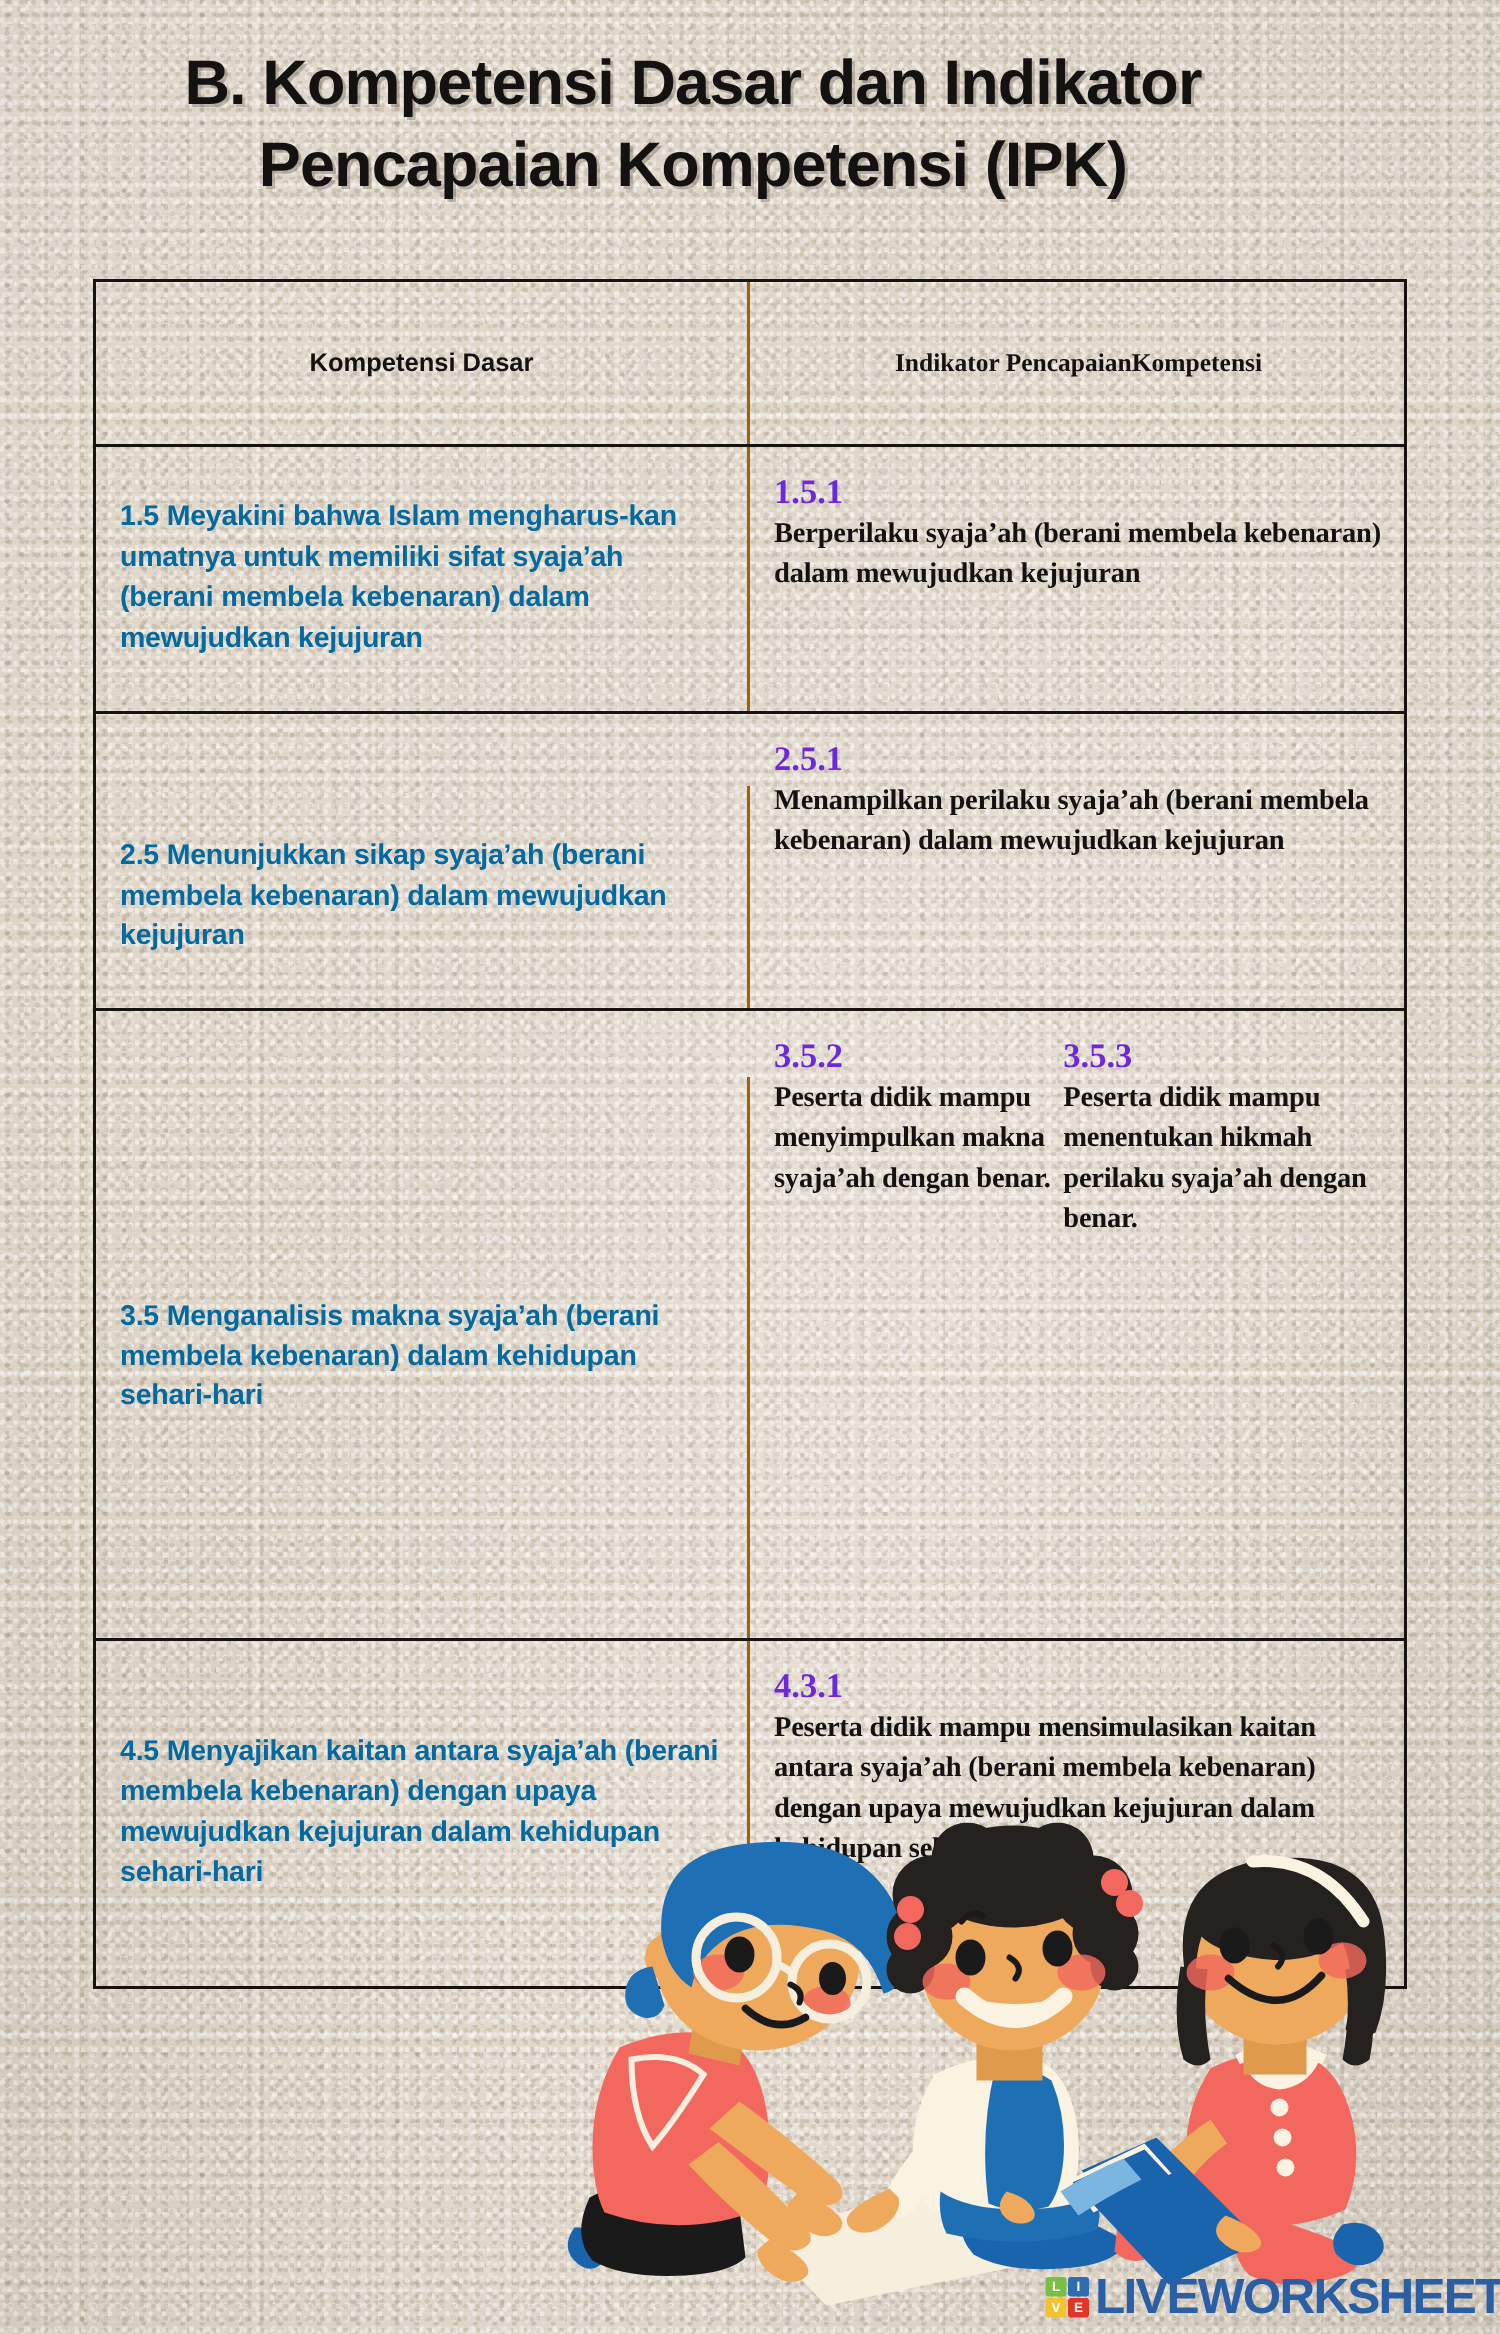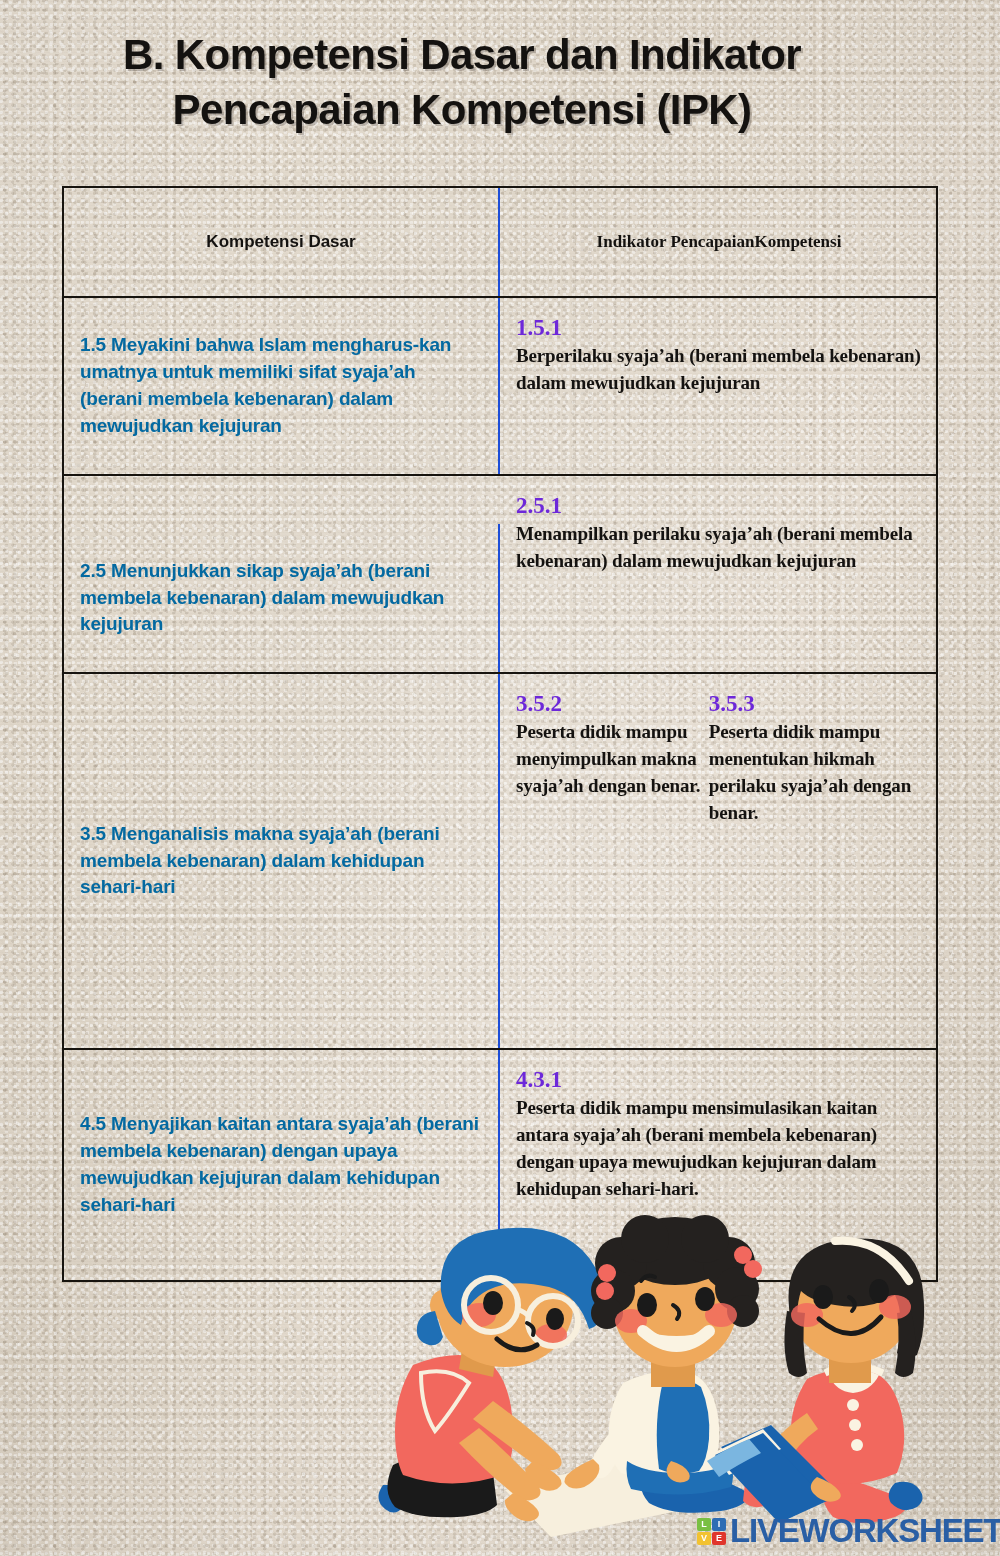--- a/index.html
+++ b/index.html
@@ -58,21 +58,21 @@
     position:absolute;
     left:62px;top:186px;
     width:876px;
     border:2px solid #17140f;
     box-sizing:border-box;
   }
   .row{display:flex;border-bottom:2px solid #17140f;}
   .row:last-child{border-bottom:none;}
   .c-left{
     width:436px;flex:0 0 436px;
-    border-right:2px solid #1d4ed8;
+    border-right:2px solid #a16207;
     box-sizing:border-box;
     padding:14px 16px;
     display:flex;align-items:center;
   }
   .c-right{
     flex:1;box-sizing:border-box;
     padding:14px 14px 14px 16px;
     display:flex;flex-direction:row;justify-content:center;font-family:Liberation Serif, serif;
   }
   .hdr .c-left,.hdr .c-right{
@@ -90,21 +90,21 @@
   .ipk-block:last-child{margin-bottom:0;}
   .ipk-code{
     font-weight:800;font-size:23px;color:#6d28d9;line-height:1.35;
   }
   .ipk-txt{
     font-weight:800;font-size:19px;line-height:1.42;color:#141210;
     letter-spacing:-.15px;
   }
   .r1 .c-left{min-height:176px;}
   .r2 .c-left{min-height:148px;margin-top:48px;}
-  .r3 .c-left{min-height:374px;}
+  .r3 .c-left{min-height:374px;margin-top:44px;}
   .r4 .c-left{min-height:230px;}
 
   
   .illus{position:absolute;left:355px;top:1215px;width:645px;height:330px;}
   .illus svg{display:block;}
 
   
   .footer-logo{
     position:absolute;left:697px;top:1512px;
     display:flex;align-items:center;gap:4px;

